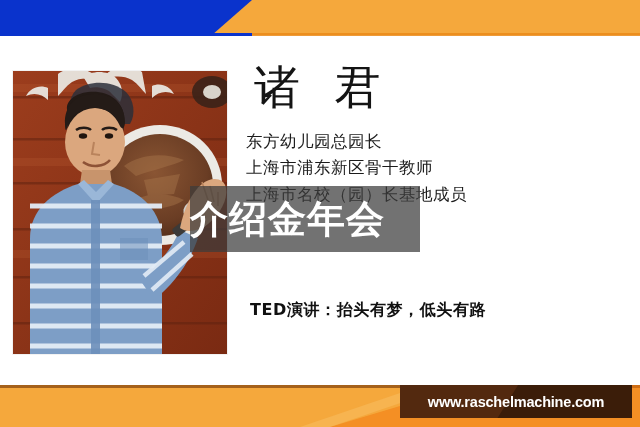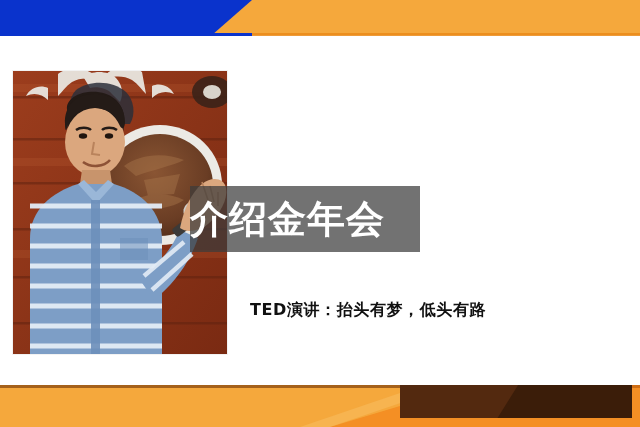--- a/index.html
+++ b/index.html
@@ -242,33 +242,40 @@
           <path d="M190 112 L196 130"></path>
           <path d="M198 116 L202 132"></path>
           <path d="M206 122 L206 136"></path>
         </g>
 
         <rect x="0.5" y="0.5" width="215" height="284" fill="none" stroke="#f2f2f2" stroke-width="1"></rect>
       </g>
     </svg>
   </div>
 
+  <div class="text-col">
+    <div class="name">诸 君</div>
+    <div class="credential">东方幼儿园总园长</div>
+    <div class="credential">上海市浦东新区骨干教师</div>
+    <div class="credential">上海市名校（园）长基地成员</div>
+  </div>
 
   <div class="ted">TED演讲：抬头有梦，低头有路</div>
 
   <div class="watermark">
     <span class="watermark-text">介绍金年会</span>
   </div>
 
   <div class="bottom-band">
     <svg width="640" height="42" viewBox="0 0 640 42" xmlns="http://www.w3.org/2000/svg">
       <rect x="0" y="0" width="640" height="42" fill="#f5a83c"></rect>
       <rect x="0" y="0" width="640" height="3" fill="#8a4a10" opacity="0.75"></rect>
       <polygon points="330,42 470,0 640,0 640,42" fill="#f37a10" opacity="0.55"></polygon>
       <polygon points="300,42 400,8 430,8 330,42" fill="#f9c063" opacity="0.5"></polygon>
     </svg>
   </div>
 
   <div class="url-plate">
     <span class="gloss"></span>
+    <span class="url-text">www.raschelmachine.com</span>
   </div>
 
 </div>
 
 </body></html>

